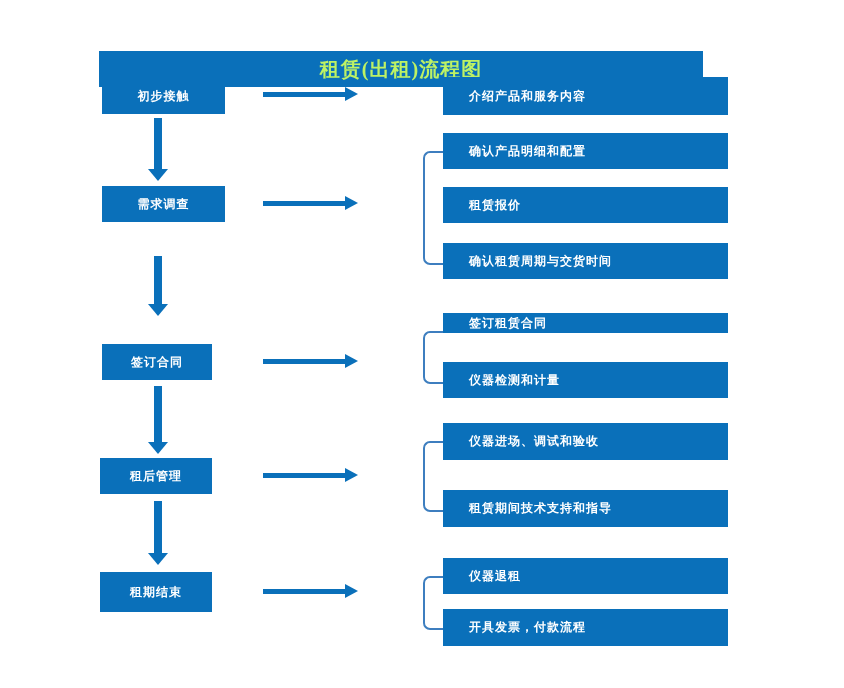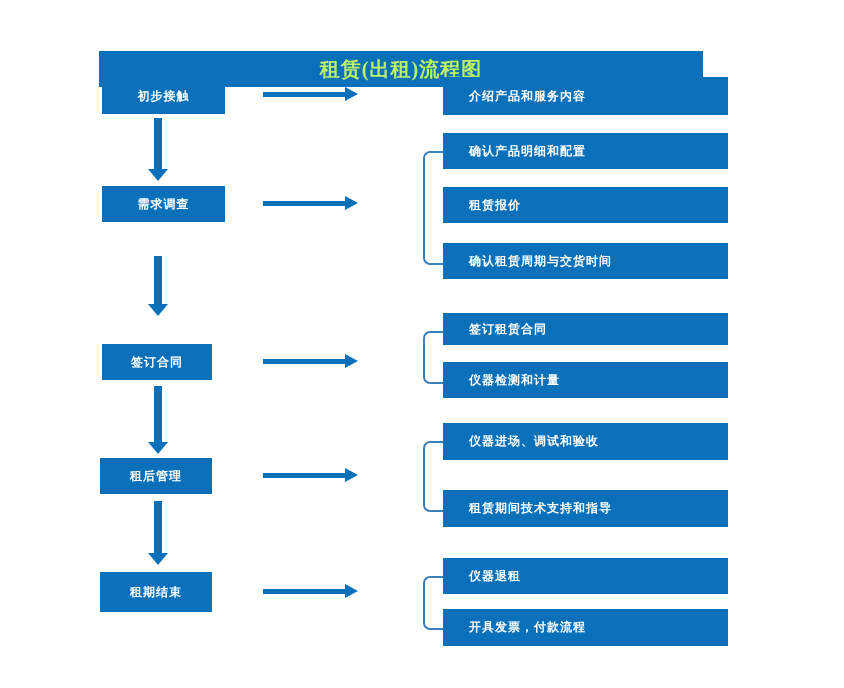--- a/index.html
+++ b/index.html
@@ -93,21 +93,21 @@
     </div>
 
   <div class="box step" style="left:102px;top:344px;width:110px;height:36px">
     <span>签订合同</span>
   </div>
   <div class="h-arrow" style="left:263px;top:354px">
       <i class="shaft"></i>
       <i class="head"></i>
     </div>
   <div class="bracket" style="left:423px;top:331px;height:49px"></div>
-  <div class="box output" style="left:443px;top:313px;width:259px;height:32px">
+  <div class="box output" style="left:443px;top:313px;width:259px;height:20px">
     <span>签订租赁合同</span>
   </div>
   <div class="box output" style="left:443px;top:362px;width:259px;height:36px">
     <span>仪器检测和计量</span>
   </div>
 
   <div class="v-arrow" style="left:148px;top:386px;height:68px">
       <i class="shaft"></i>
       <i class="head"></i>
     </div>

